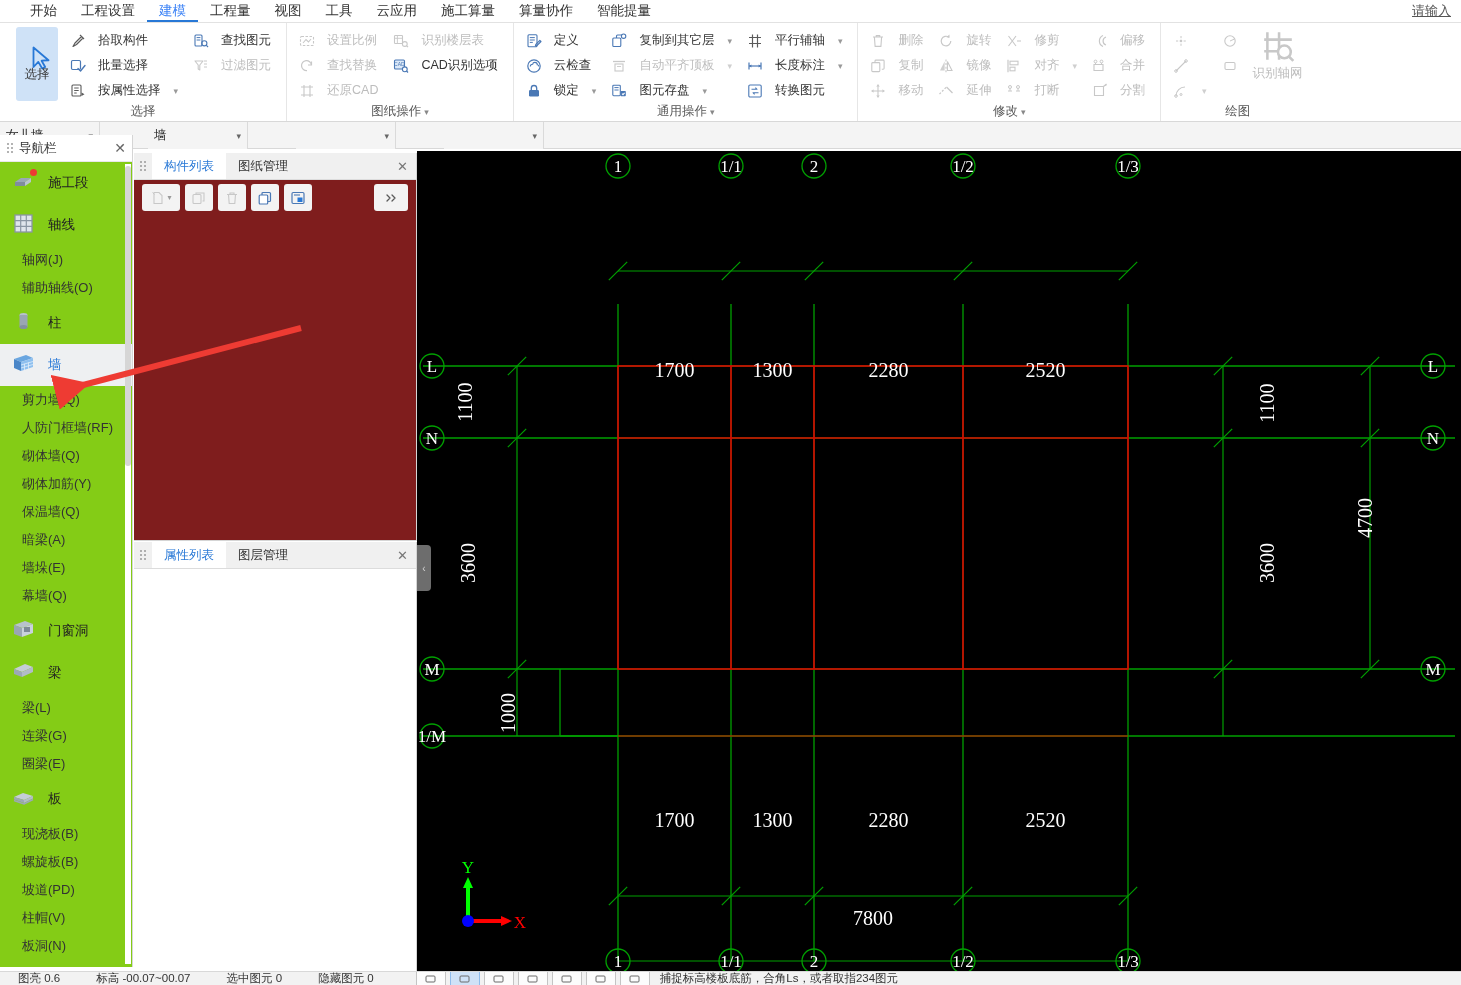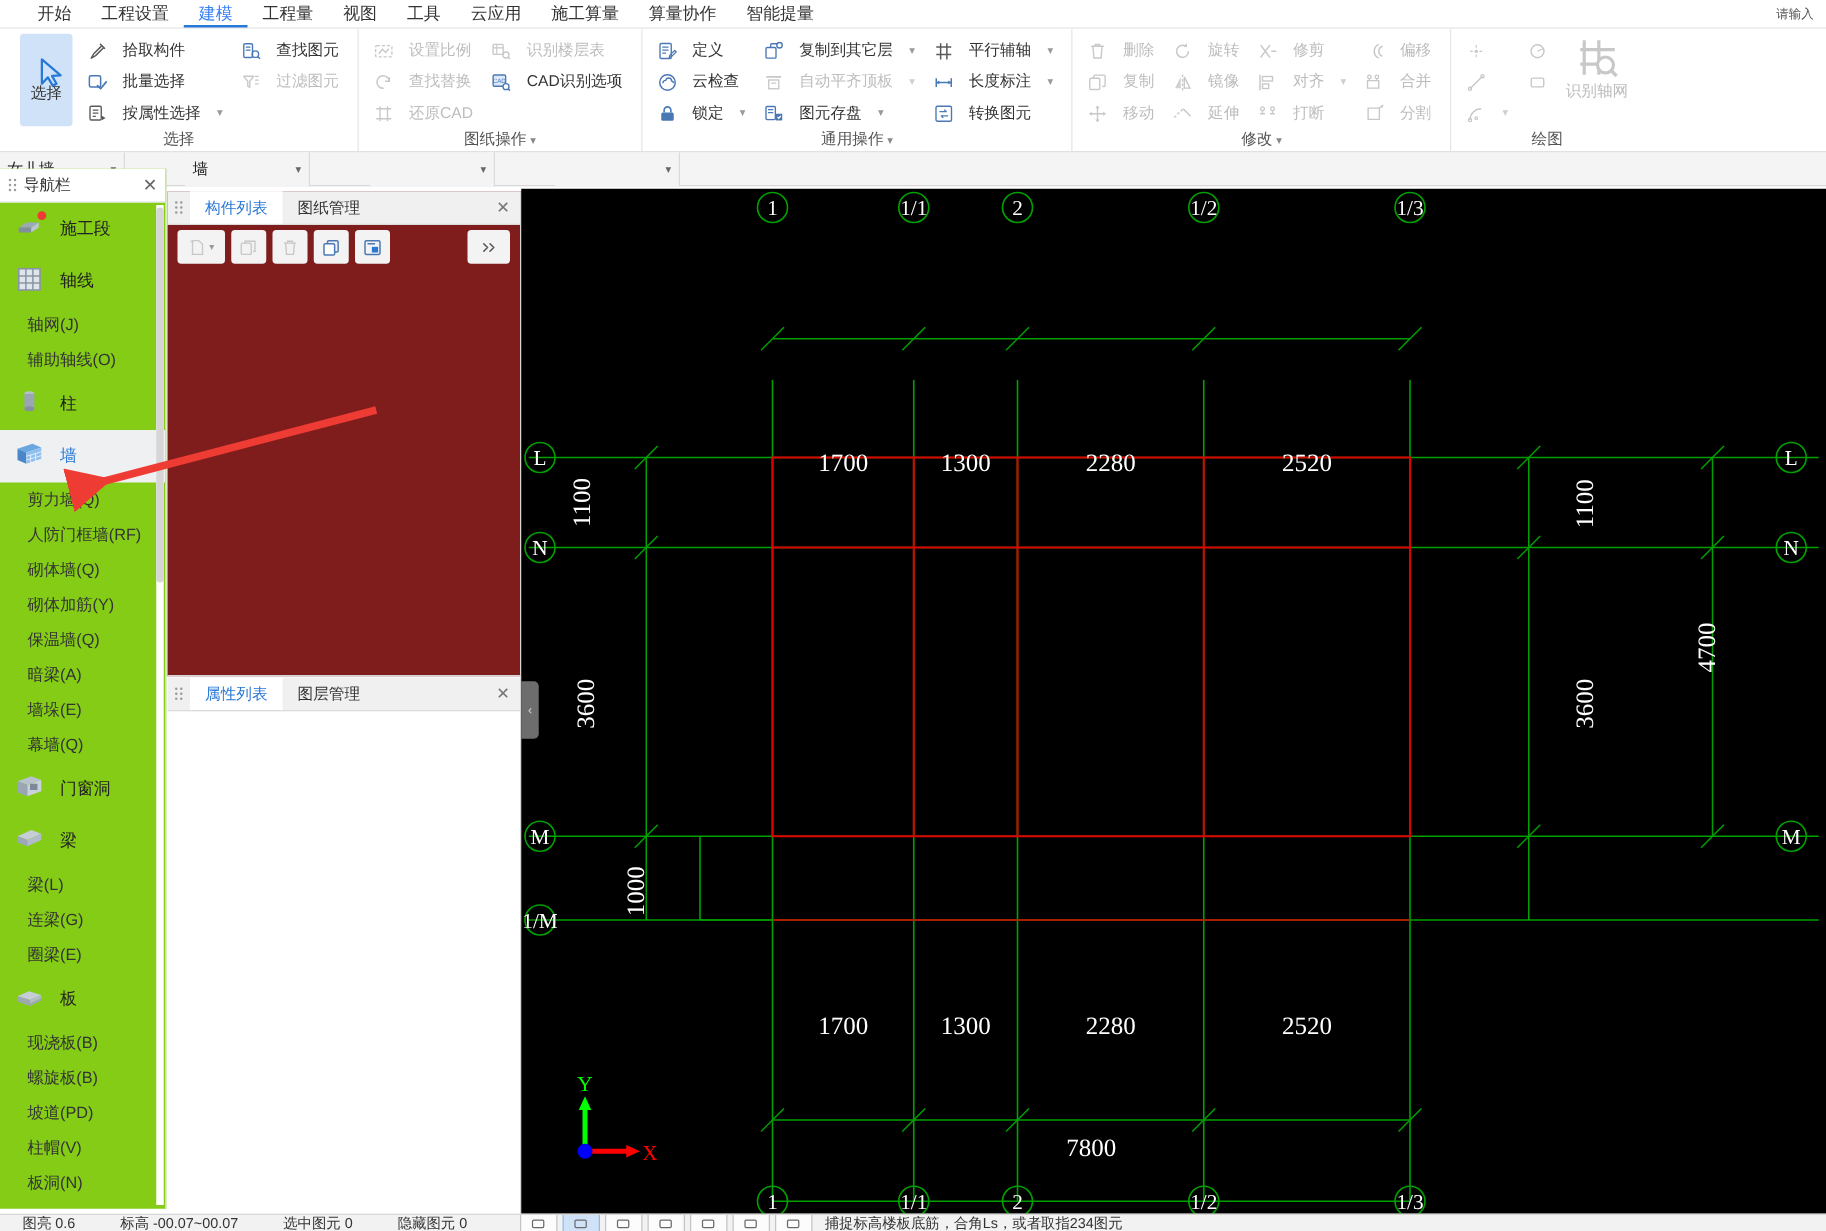--- a/index.html
+++ b/index.html
@@ -17,21 +17,21 @@
     position: absolute; left: 0; top: 0; width: 1461px; height: 23px;
     background: #fff; border-bottom: 1px solid #e2e2e2;
     display: flex; align-items: center; padding-left: 18px;
   }
   .menu-item {
     font-size: 13.5px; color: #333; padding: 0 12px; height: 22px;
     line-height: 22px; cursor: default; white-space: nowrap;
   }
   .menu-item.active { color: #3b82f6; border-bottom: 2px solid #2878d6; font-weight: normal; }
   .menubar-right {
-    margin-left: auto; font-size: 10px; color: #555; padding-right: 10px;
+    margin-left: auto; font-size: 13px; color: #555; padding-right: 10px; text-decoration: underline;
   }
 
   
   .ribbon {
     position: absolute; left: 0; top: 23px; width: 1461px; height: 99px;
     background: #fff; border-bottom: 1px solid #d8d8d8;
     display: flex; align-items: stretch;
   }
   .rgroup { display: flex; flex-direction: column; position: relative; padding: 0 6px; }
   .rgroup + .rgroup { border-left: 1px solid #e6e6e6; }

